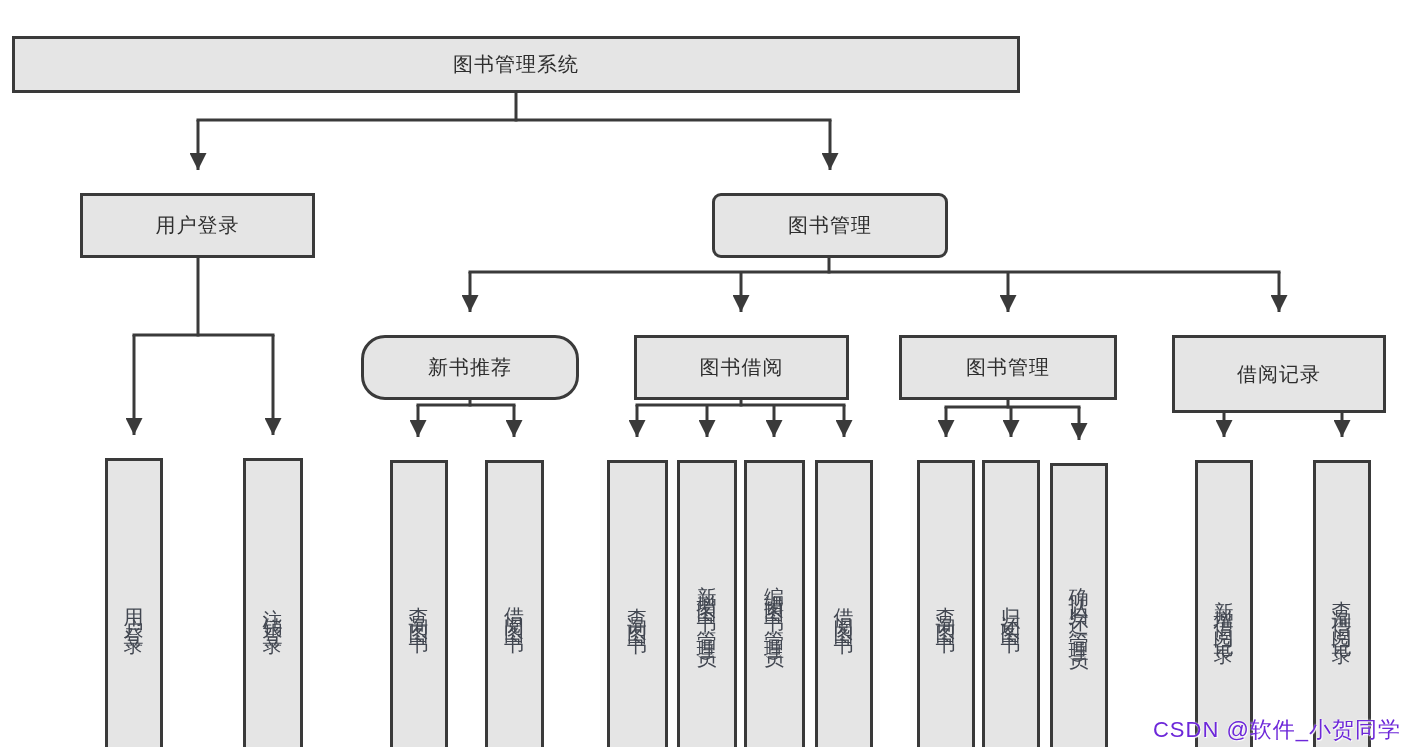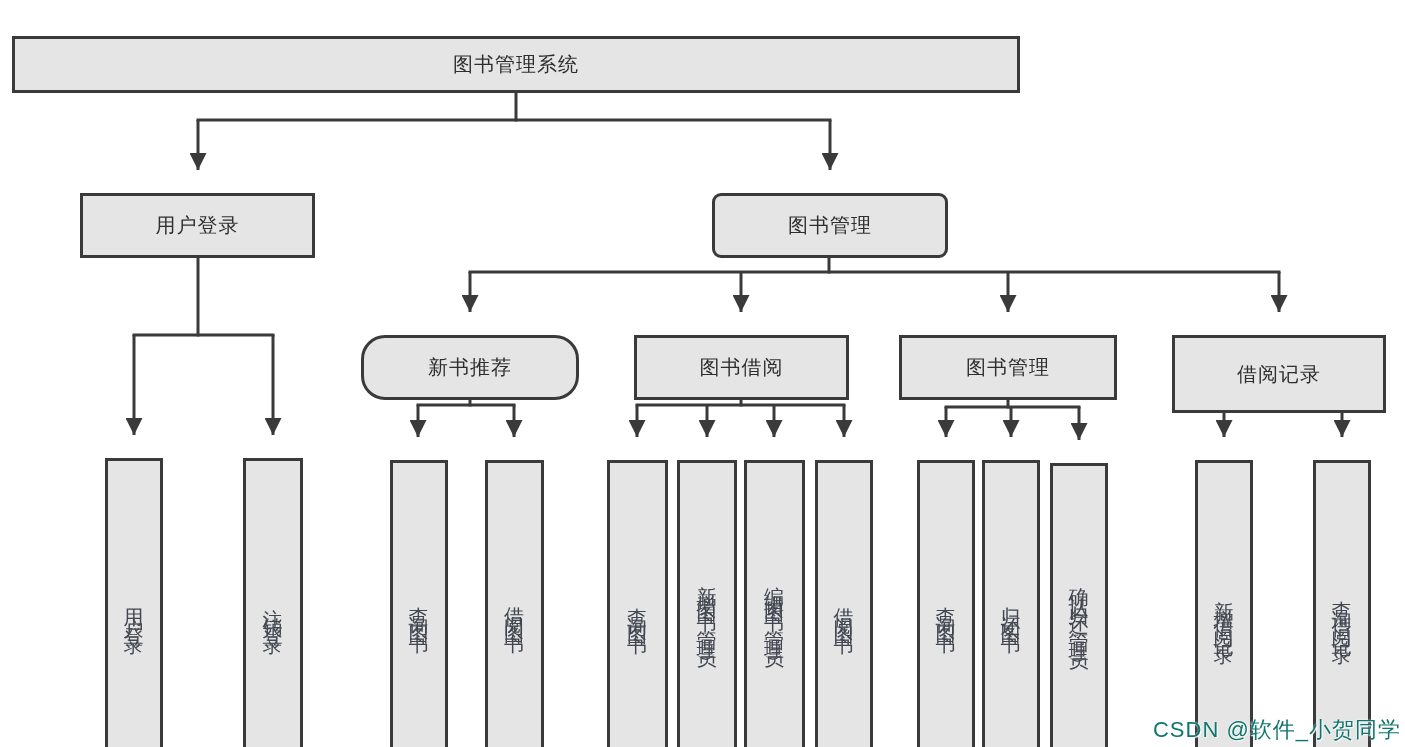--- a/index.html
+++ b/index.html
@@ -34,21 +34,21 @@
     font-size: 20px;
     letter-spacing: 9px;
     line-height: 1;
     color: #414650;
   }
   .watermark {
     position: absolute;
     right: 4px;
     bottom: 2px;
     font-size: 22px;
-    color: #0f766e;
+    color: #6d28d9;
     text-shadow: 0 0 2px #ffffff, 1px 1px 1px #ffffff;
     white-space: nowrap;
     letter-spacing: 1px;
   }
 </style>
 </head>
 <body>
 
 <div class="stage">
 

